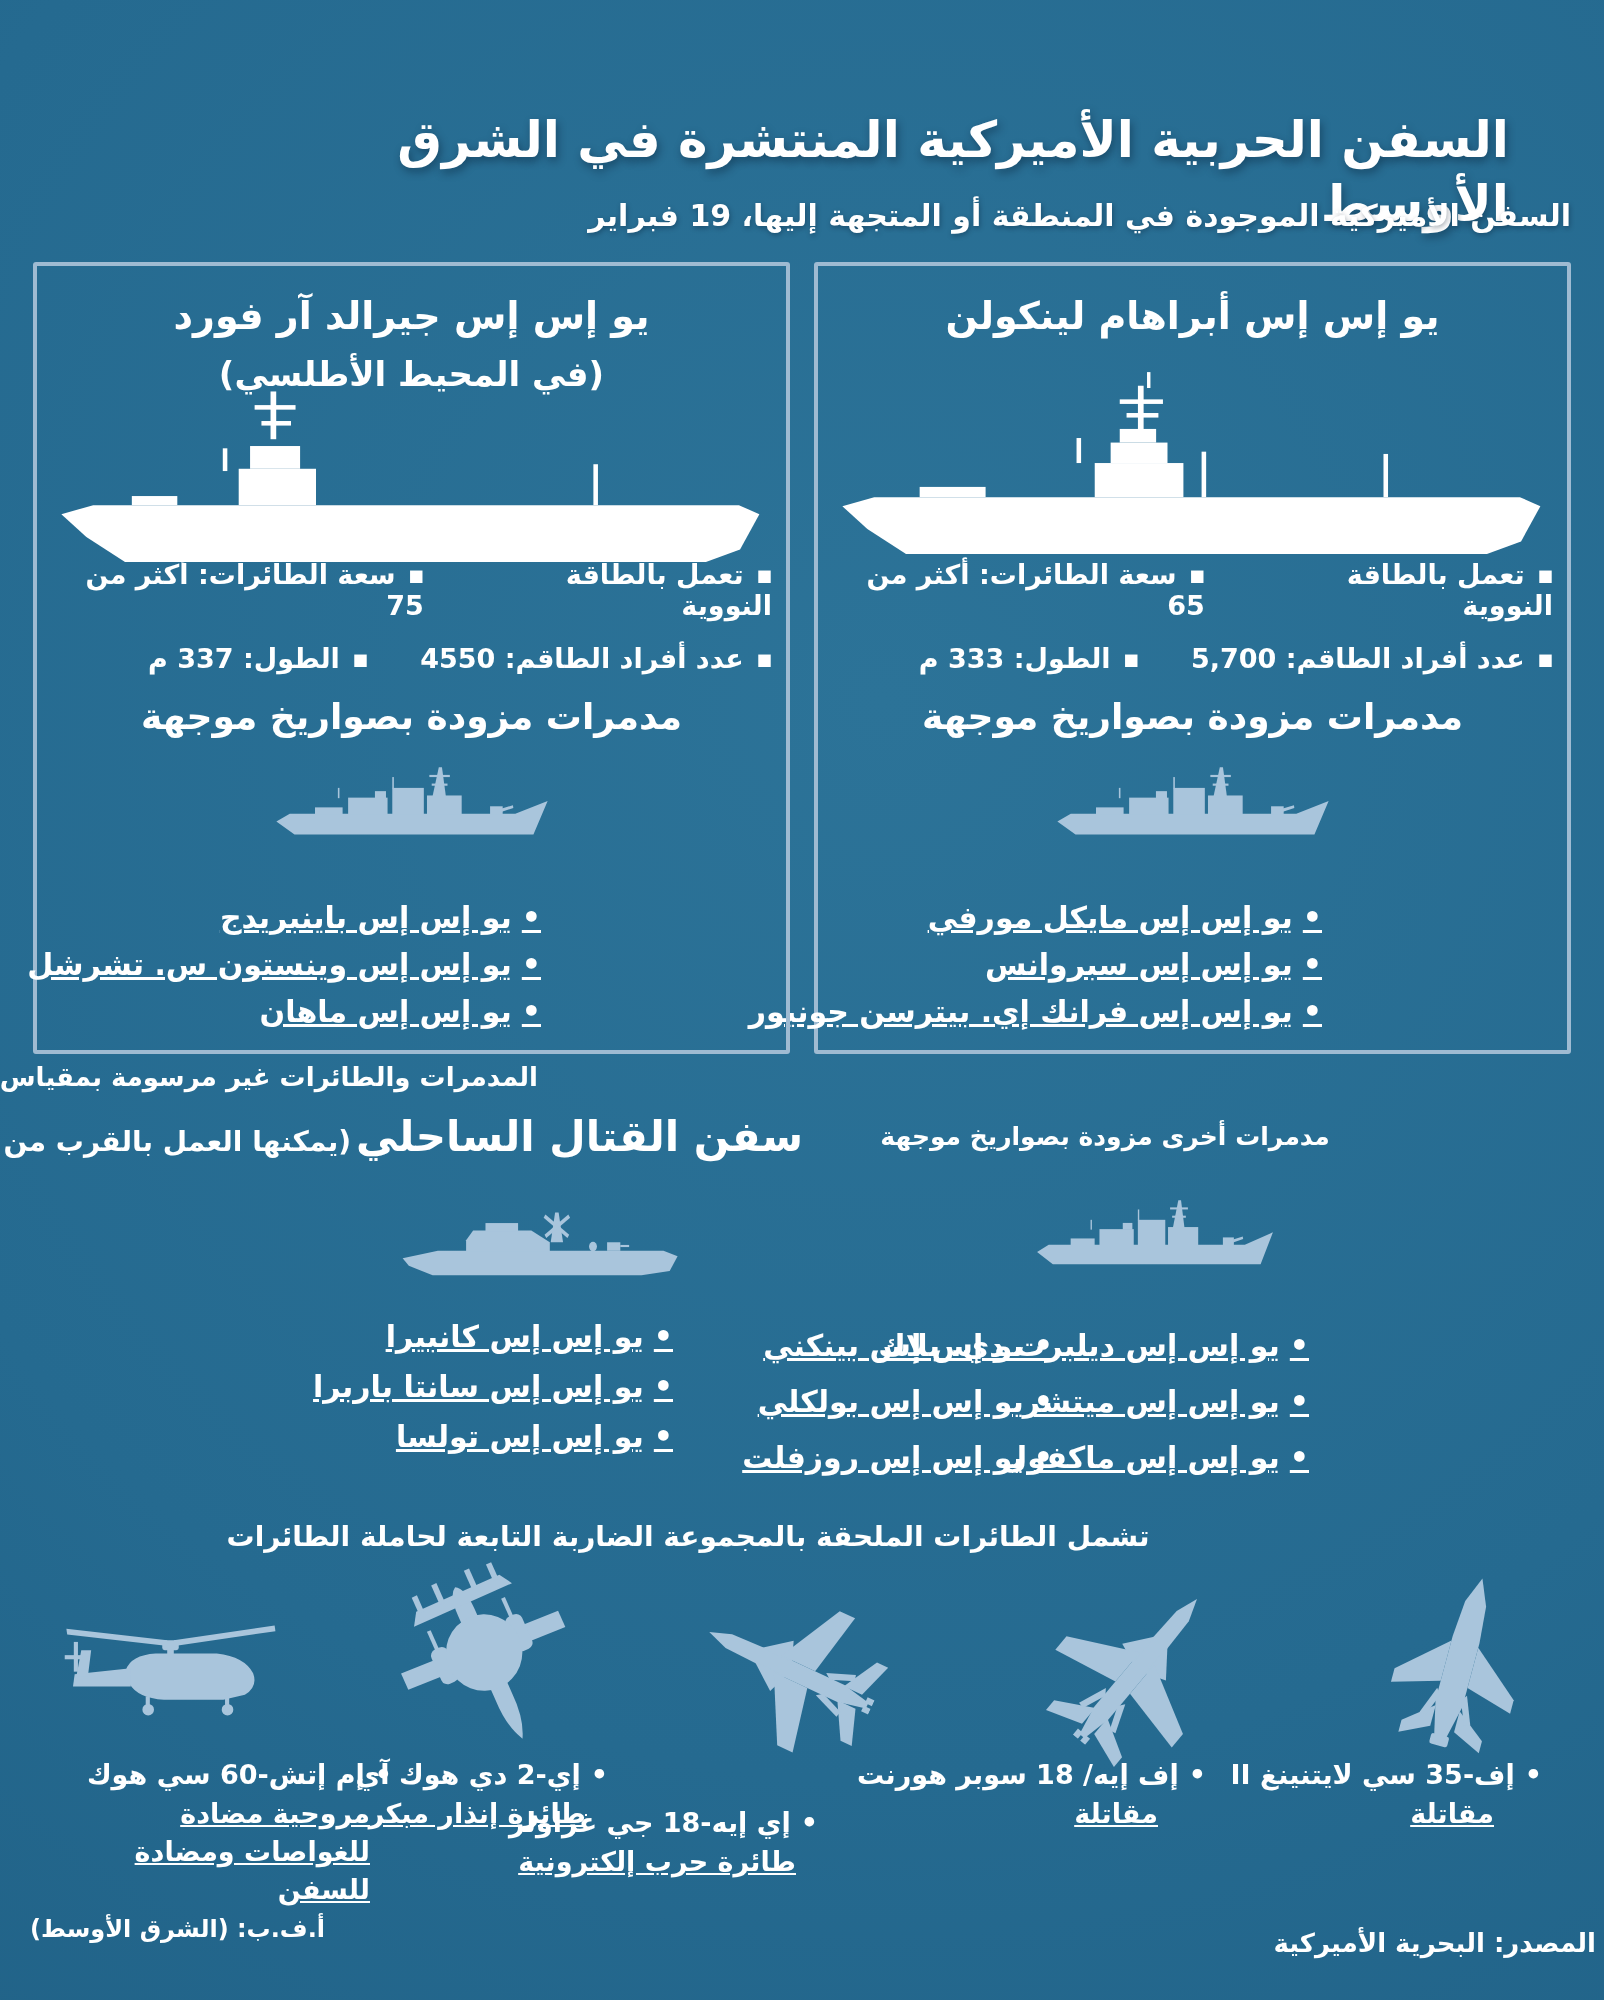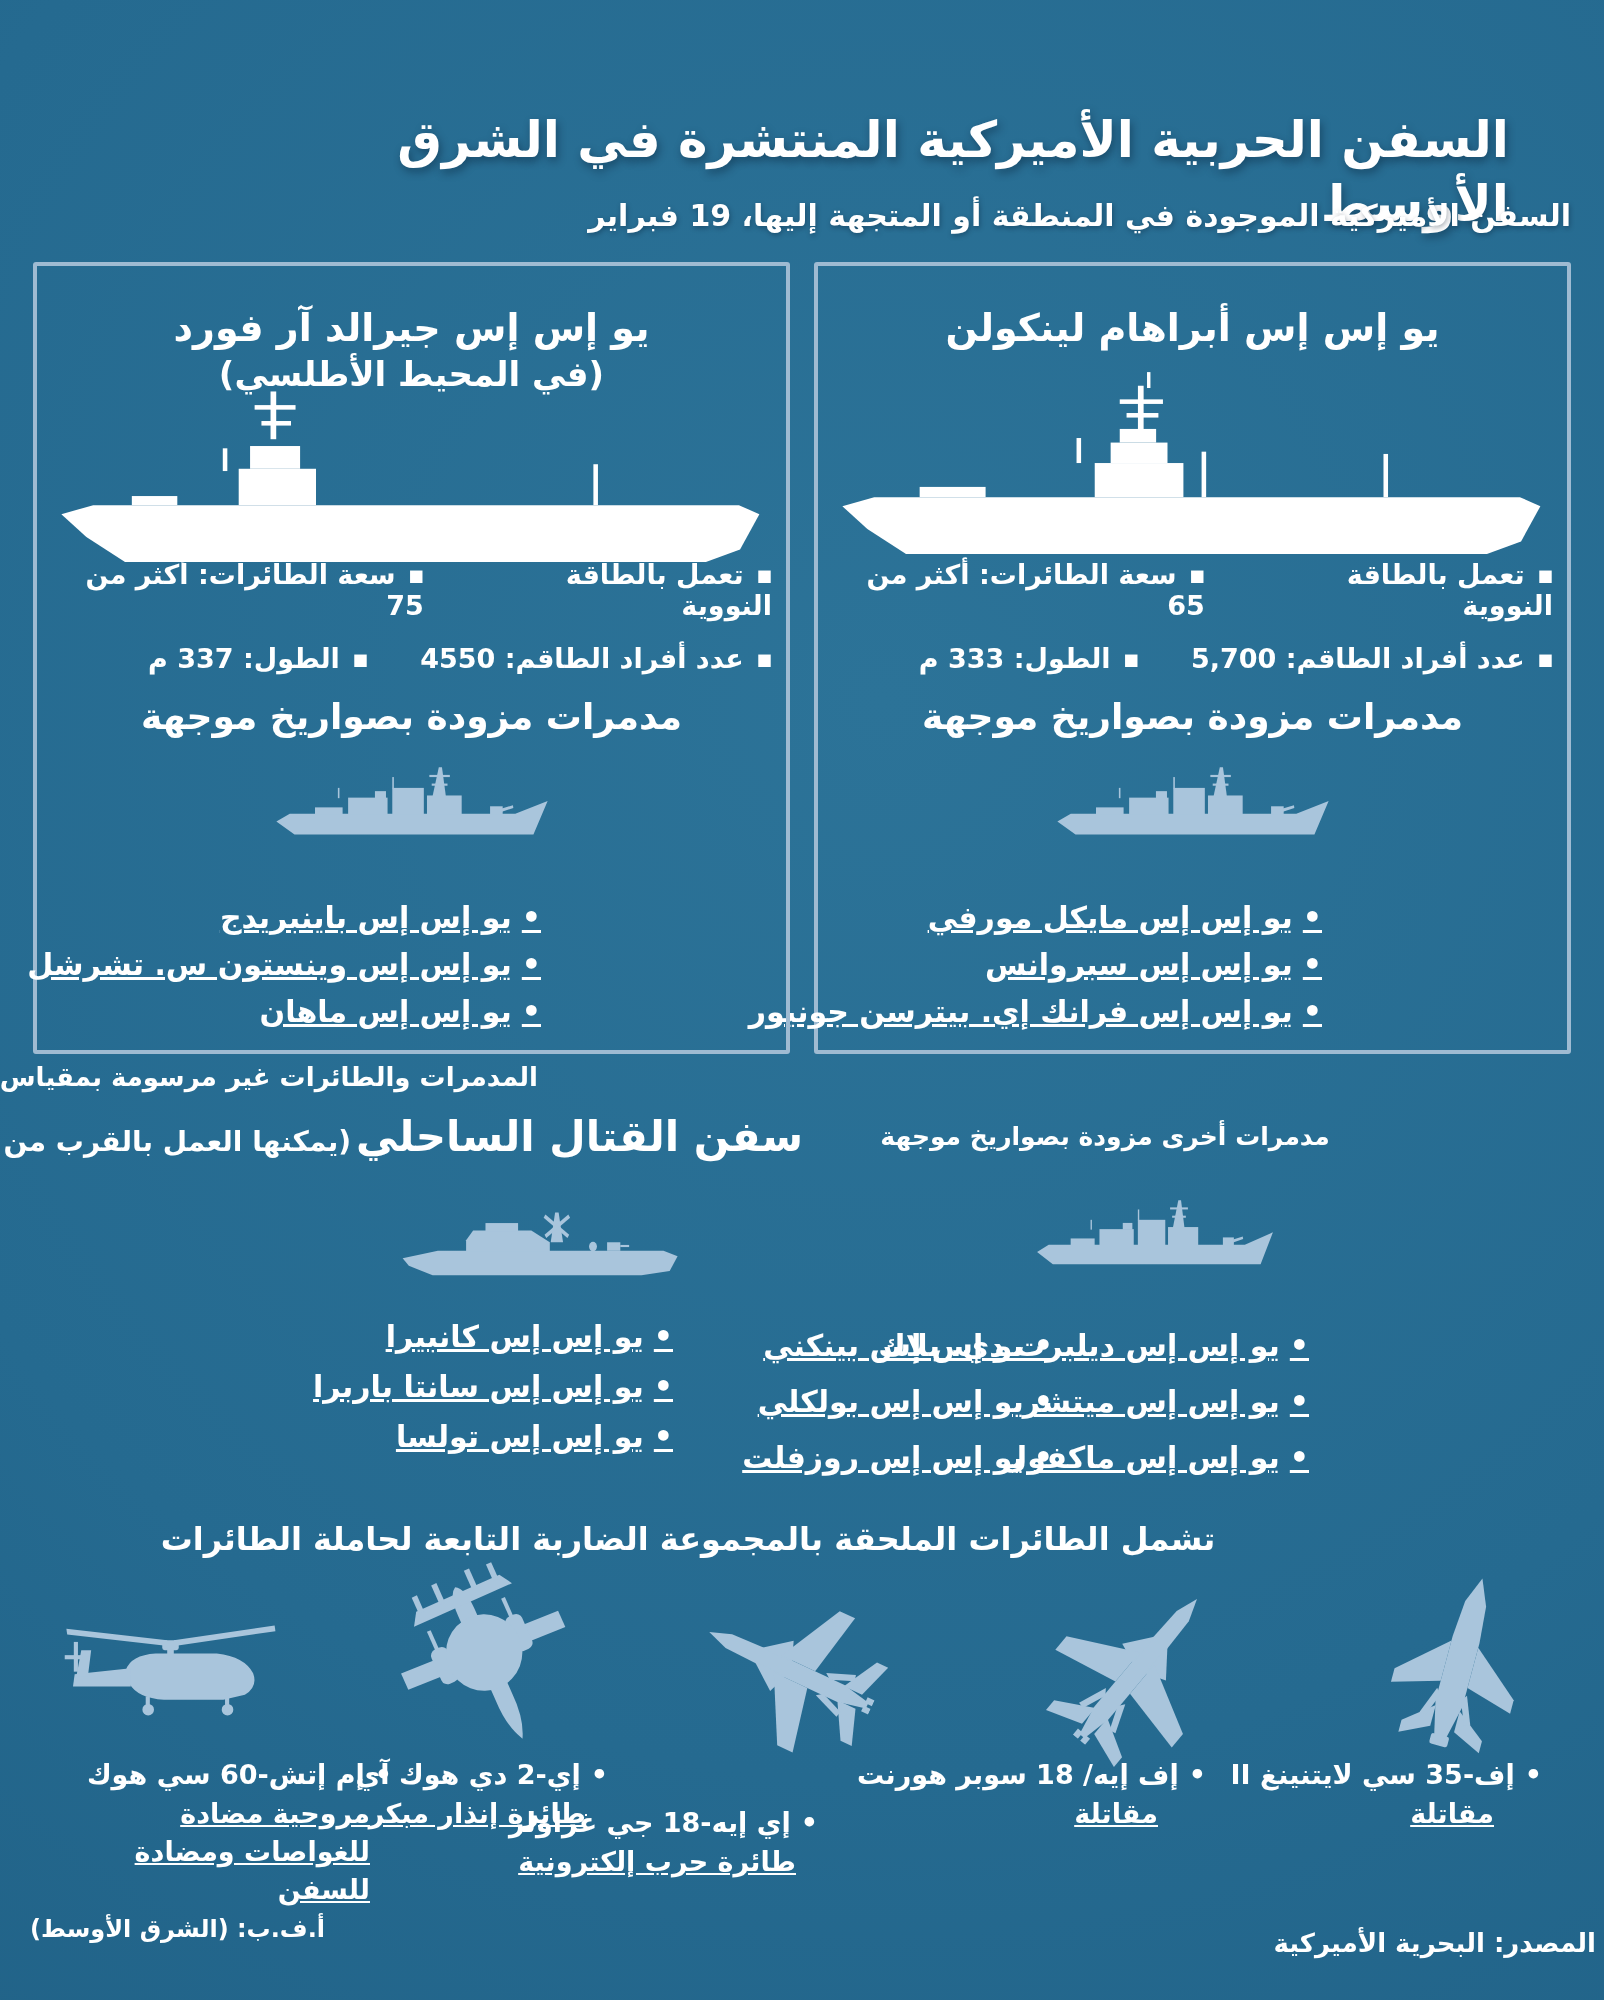--- a/index.html
+++ b/index.html
@@ -10,21 +10,21 @@
   .abs{position:absolute;}
   
   .title{top:74px;right:95px;width:1180px;text-align:right;font-size:50px;font-weight:bold;
          line-height:1.28;text-shadow:2px 4px 8px rgba(0,20,40,.40);}
   .subtitle{top:198px;right:33px;width:1400px;text-align:right;font-size:30px;font-weight:bold;
             text-shadow:1px 2px 5px rgba(0,20,40,.35);}
   
   .panel{top:262px;width:757px;height:792px;border:4px solid #9fbbd2;border-radius:3px;box-sizing:border-box;}
   .panel-right{right:33px;}
   .panel-left{left:33px;}
-  .panel h2{position:absolute;top:28px;left:0;right:0;margin:12px;text-align:center;
+  .panel h2{position:absolute;top:28px;left:0;right:0;margin:0;text-align:center;
             font-size:38px;font-weight:bold;}
   .panel .location{position:absolute;top:88px;left:0;right:0;text-align:center;
                    font-size:34px;font-weight:bold;}
   .carrier-svg{position:absolute;top:97px;left:22px;width:705px;height:216px;}
   .panel-left .carrier-svg{top:105px;}
   .specs{position:absolute;top:293px;right:14px;left:14px;font-size:27px;font-weight:bold;}
   .spec-row{display:flex;gap:52px;margin-bottom:22px;align-items:baseline;}
   .spec::before{content:"■";font-size:0.60em;margin-left:13px;position:relative;top:-3px;}
   .panel h3{position:absolute;top:430px;left:0;right:0;margin:0;text-align:center;
             font-size:36px;font-weight:bold;}
@@ -40,21 +40,21 @@
   .littoral-heading .note{font-size:28px;font-weight:bold;}
   .other-heading{top:1122px;left:815px;width:580px;text-align:center;font-size:25px;font-weight:bold;white-space:nowrap;}
   .lcs-svg{top:1206px;left:400px;width:282px;height:80px;}
   .dd2-svg{top:1196px;left:1035px;width:240px;height:88px;}
   .lcs-list{top:1312px;left:33px;width:640px;text-align:right;}
   .lcs-list li{line-height:50px;}
   .odcol1{top:1318px;right:295px;width:340px;text-align:right;}
   .odcol2{top:1318px;right:551px;width:300px;text-align:right;}
   .odcol1 li,.odcol2 li{line-height:56px;}
   
-  .aircraft-heading{top:1520px;left:0;width:1376px;text-align:center;font-size:32px;font-weight:bold;white-space:nowrap;}
+  .aircraft-heading{top:1520px;left:0;width:1376px;text-align:center;font-size:28px;font-weight:bold;white-space:nowrap;}
   .ac-svg{position:absolute;}
   .svg-heli{left:63px;top:1594px;width:215px;height:157px;}
   .svg-e2d{left:388px;top:1558px;width:195px;height:195px;}
   .svg-ea18g{left:695px;top:1576px;width:185px;height:185px;transform:rotate(-65deg);}
   .svg-fa18{left:1045px;top:1572px;width:190px;height:190px;transform:rotate(40deg);}
   .svg-f35{left:1368px;top:1568px;width:185px;height:185px;transform:rotate(15deg);}
   .ac-label{top:1755px;text-align:right;font-size:27px;font-weight:bold;}
   .ac-name{line-height:40px;white-space:nowrap;}
   .ac-name::before{content:"•";margin-left:10px;}
   .ac-role{line-height:38px;padding-right:22px;text-decoration:underline;}

